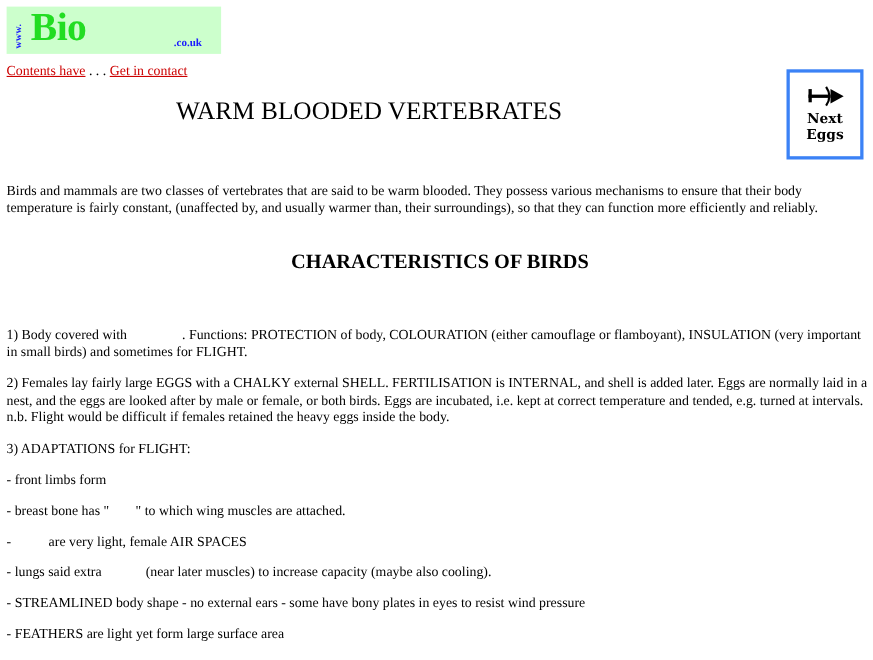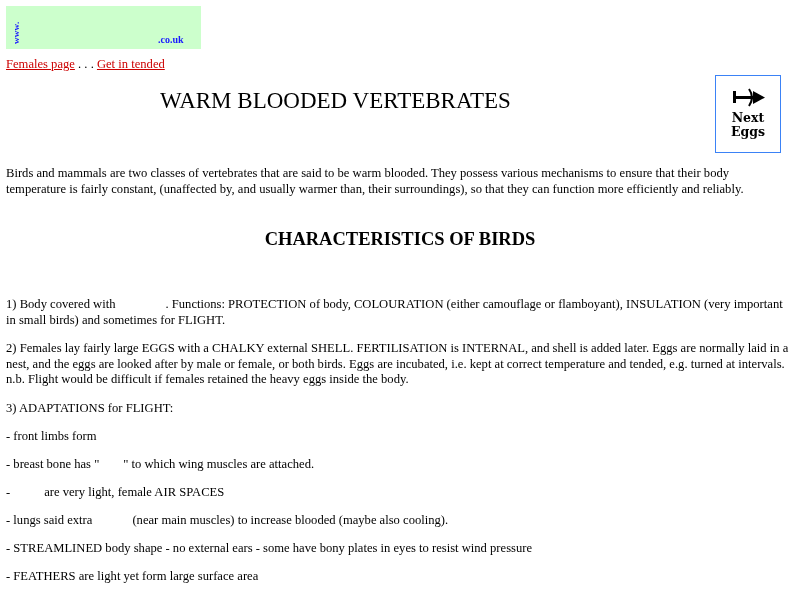--- a/index.html
+++ b/index.html
@@ -30,22 +30,22 @@
     }
     .logo .couk {
       position: absolute; left: 152px; top: 28px;
       font-size: 10px; font-weight: bold; color: #1a1aff;
     }
     .toplinks {
       position: absolute; left: 6px; top: 57px; font-size: 12.6px;
     }
     .toplinks a { color: #cc0000; text-decoration: underline; }
     .next-box {
-      position: absolute; left: 715px; top: 75px; width: 64px; height: 76px;
-      border: 1px solid #3b82f6; background: #fff; text-align: center;
+      position: absolute; left: 715px; top: 63px; width: 64px; height: 76px;
+      border: 3px solid #3b82f6; background: #fff; text-align: center;
     }
     .next-box .arrow { position: absolute; left: 16px; top: 12px; }
     .next-box .label {
       position: absolute; left: 0; right: 0; top: 35px;
       font-weight: bold; font-size: 12.5px; line-height: 14px;
       font-family: "DejaVu Serif", serif;
     }
     h1 {
       position: absolute; left: 160px; top: 88px; margin: 0;
       font-size: 23px; font-weight: normal; white-space: nowrap;
@@ -59,25 +59,26 @@
       text-align: center; font-size: 18.5px; font-weight: bold;
     }
     .p { position: absolute; left: 6px; width: 784px; margin: 0; line-height: 15.5px; }
     .gap { display: inline-block; }
   </style>
 </head>
 <body>
 
 <div class="logo">
   <span class="www">www.</span>
+  <span class="bio">Bio</span>
   <span class="couk">.co.uk</span>
 </div>
 
 <div class="toplinks">
-  <a href="#">Females page</a><span style="white-space:pre"> . . . </span><a href="#">Get in tended</a>
+  <a href="#">Contents have</a><span style="white-space:pre"> . . . </span><a href="#">Get in contact</a>
 </div>
 
 <div class="next-box">
   <svg class="arrow" width="34" height="20" viewBox="0 0 34 20">
     <rect x="1" y="3" width="3" height="12" fill="#000"></rect>
     <rect x="1" y="8" width="20" height="3" fill="#000"></rect>
     <path d="M17 1 Q23 9.5 17 18" stroke="#000" stroke-width="2" fill="none"></path>
     <polygon points="21,3 33,9.5 21,16" fill="#000"></polygon>
   </svg>
   <div class="label">
@@ -104,18 +105,18 @@
 
 <p class="p" style="top:457px">
   <span>- breast bone has "</span><span class="gap" style="width:24px"></span><span>" to which wing muscles are attached.</span>
 </p>
 
 <p class="p" style="top:485px">
   <span>-</span><span class="gap" style="width:34px"></span><span>are very light, female AIR SPACES</span>
 </p>
 
 <p class="p" style="top:513px">
-  <span>- lungs said extra</span><span class="gap" style="width:40px"></span><span>(near main muscles) to increase blooded (maybe also cooling).</span>
+  <span>- lungs said extra</span><span class="gap" style="width:40px"></span><span>(near later muscles) to increase capacity (maybe also cooling).</span>
 </p>
 
 <p class="p" style="top:541px">- STREAMLINED body shape - no external ears - some have bony plates in eyes to resist wind pressure</p>
 
 <p class="p" style="top:569px">- FEATHERS are light yet form large surface area</p>
 
 </body></html>

